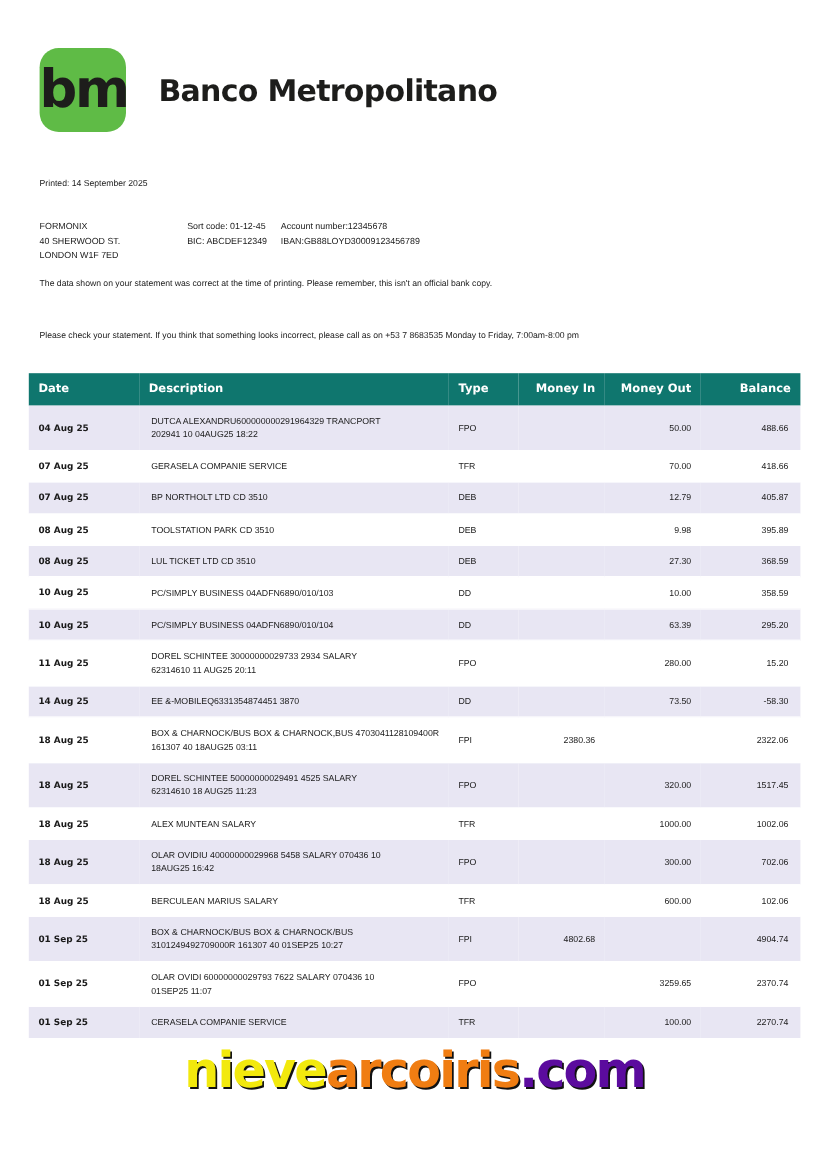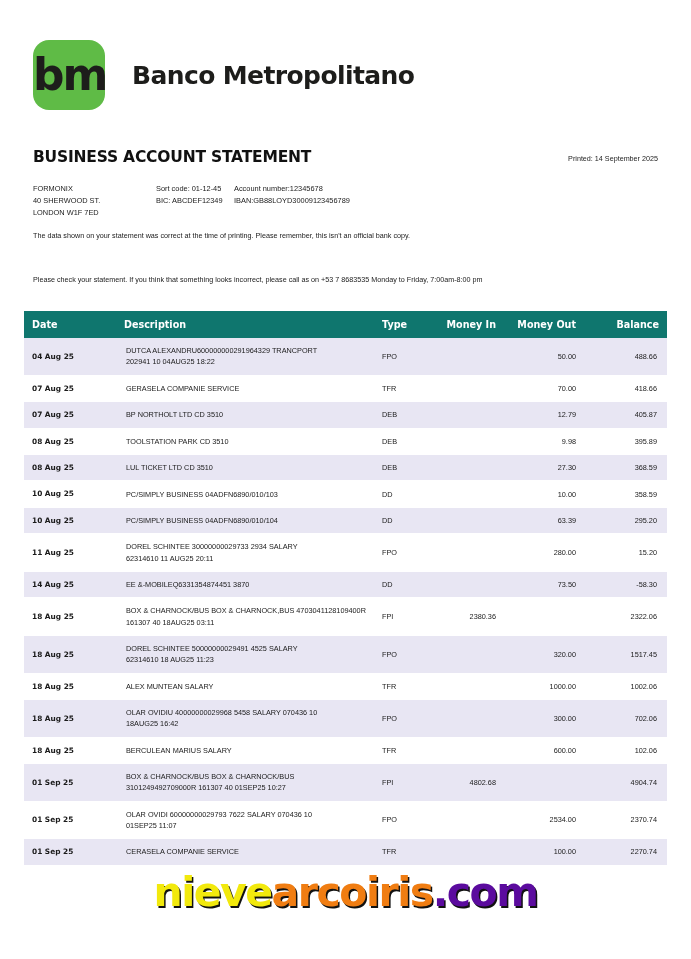--- a/index.html
+++ b/index.html
@@ -180,21 +180,20 @@
 <div class="page">
 
   <div class="brand">
     <div class="logo-mark">
       <div class="glyph">bm</div>
     </div>
     <div class="brand-name">Banco Metropolitano</div>
   </div>
 
   <div class="title-row">
-    <div class="doc-title">BUSINESS ACCOUNT STATEMENT</div>
     <div class="printed">Printed: 14 September 2025</div>
   </div>
 
   <div class="info-block">
     <div class="addr">
       <div class="line">FORMONIX</div>
       <div class="line">40 SHERWOOD ST.</div>
       <div class="line">LONDON W1F 7ED</div>
     </div>
     <div class="acct">
@@ -350,21 +349,21 @@
           <td class="type">FPI</td>
           <td class="num">4802.68</td>
           <td class="num"></td>
           <td class="bal">4904.74</td>
         </tr>
         <tr class="plain">
           <td class="date">01 Sep 25</td>
           <td class="desc"><span>OLAR OVIDI 60000000029793 7622 SALARY 070436 10</span><span class="l2">01SEP25 11:07</span></td>
           <td class="type">FPO</td>
           <td class="num"></td>
-          <td class="num">2534.00</td>
+          <td class="num">3259.65</td>
           <td class="bal">2370.74</td>
         </tr>
         <tr class="alt">
           <td class="date">01 Sep 25</td>
           <td class="desc"><span>CERASELA COMPANIE SERVICE</span></td>
           <td class="type">TFR</td>
           <td class="num"></td>
           <td class="num">100.00</td>
           <td class="bal">2270.74</td>
         </tr>

